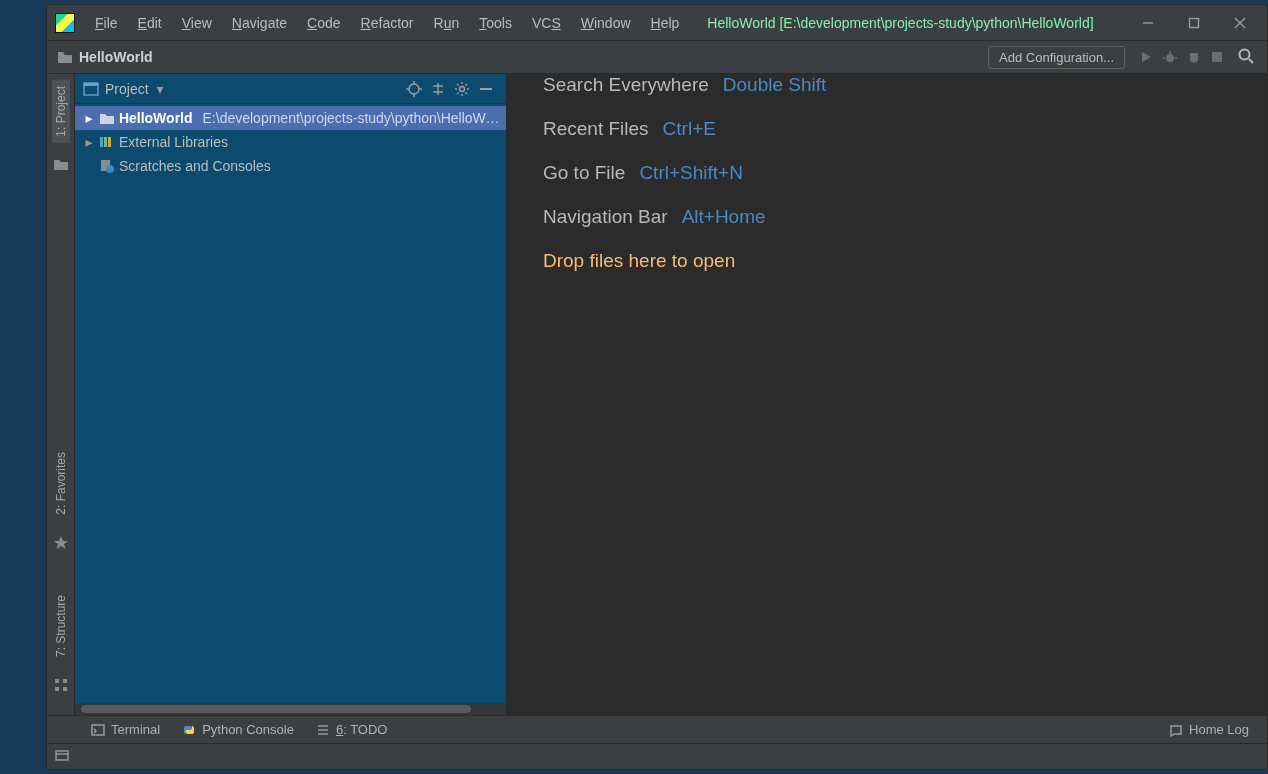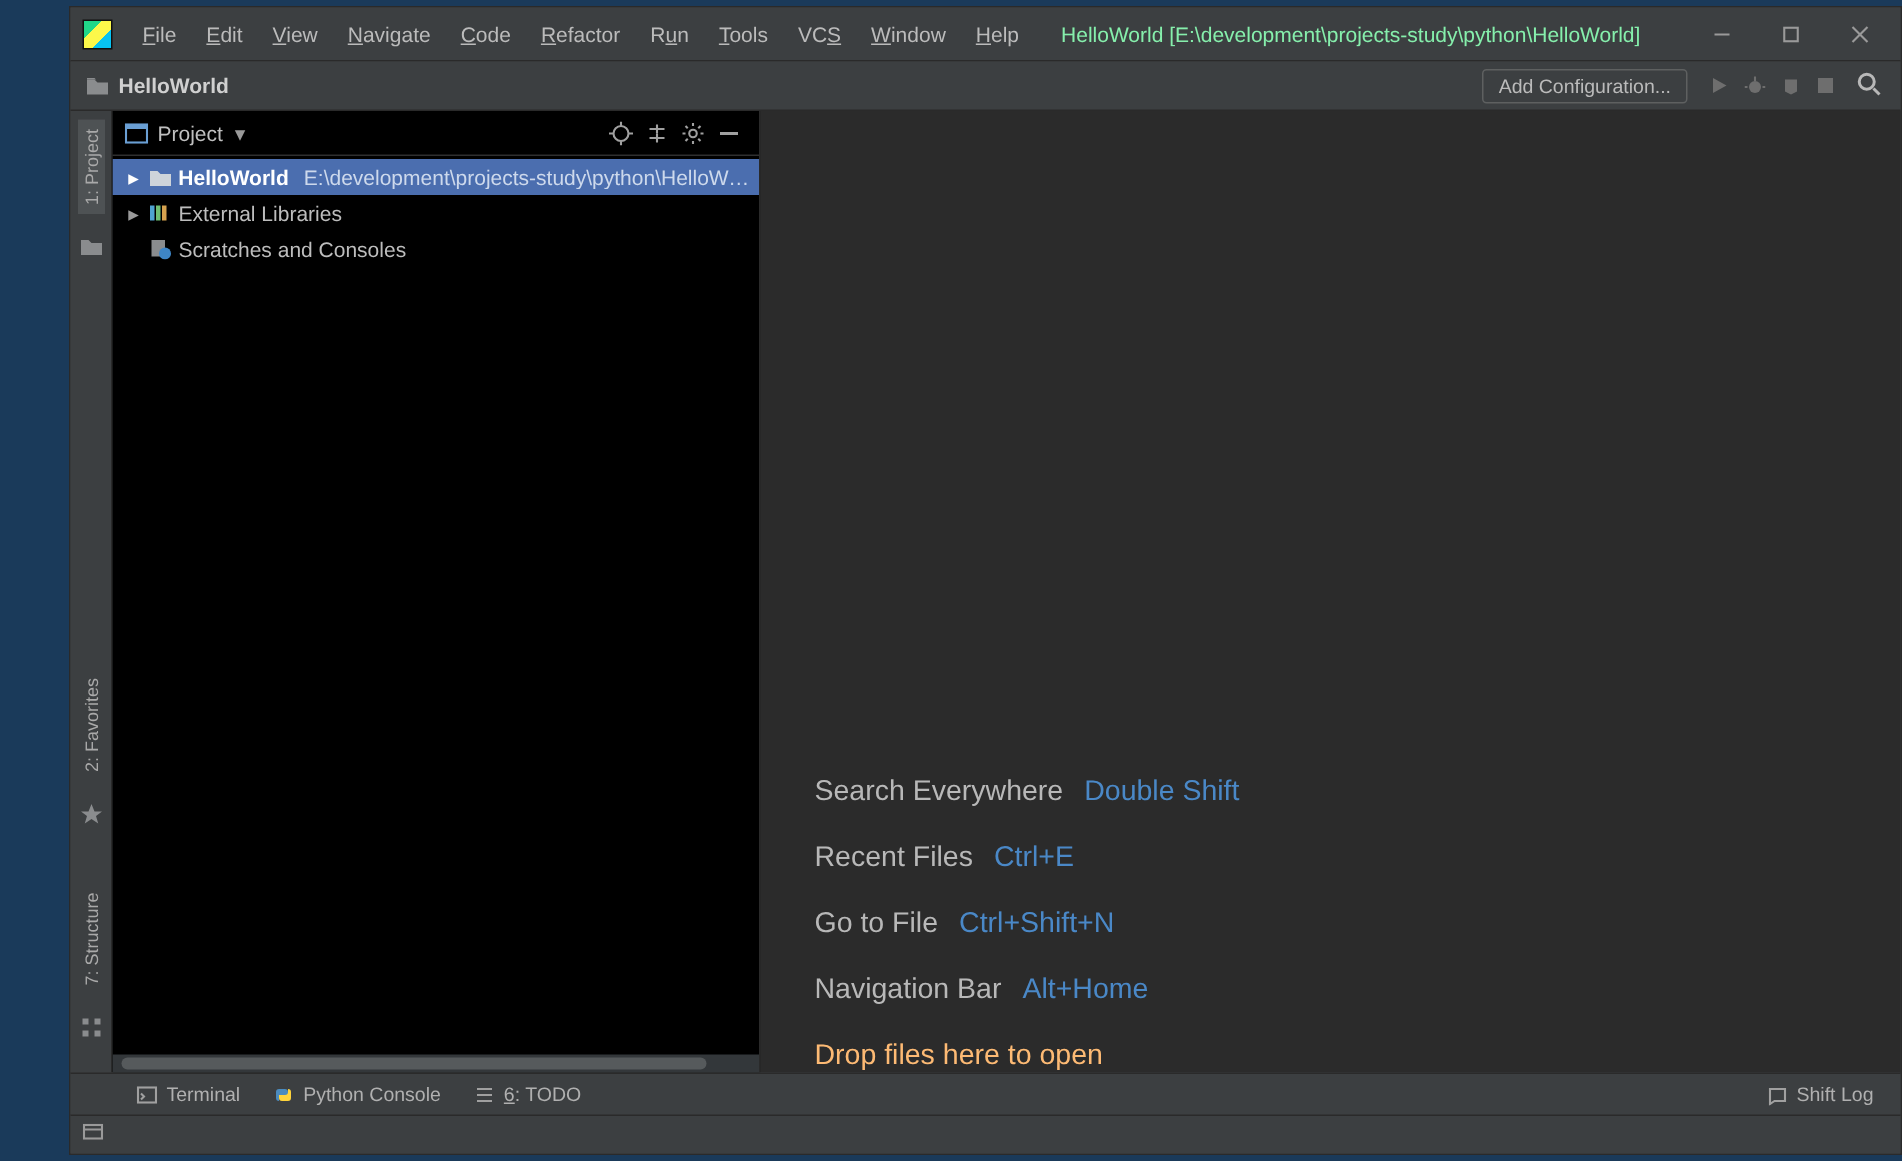--- a/index.html
+++ b/index.html
@@ -67,21 +67,21 @@
     color:#a9a9a9;font-size:12px;
   }
   .gutter-tab{
     writing-mode:vertical-rl;transform:rotate(180deg);padding:6px 2px;cursor:default;
   }
   .gutter-tab.active{background:#4e5254;}
   .gutter-icon{width:16px;height:16px;color:#8a8a8a;}
   .gutter-spacer{flex:1;}
   
   .project-panel{
-    width:432px;background:#000000;display:flex;flex-direction:column;border-right:1px solid #2a2a2a;
+    width:432px;background:#0c4a6e;display:flex;flex-direction:column;border-right:1px solid #2a2a2a;
   }
   .panel-header{
     height:30px;display:flex;align-items:center;padding:0 8px;font-size:14px;color:#bfbfbf;
     border-bottom:1px solid #2f2f2f;
   }
   .panel-header .proj-ico{width:16px;height:14px;margin-right:6px;}
   .panel-title{margin-right:4px;}
   .dropdown-caret{margin-left:4px;color:#9a9a9a;}
   .panel-header-spacer{flex:1;}
   .panel-header .hbtn{width:24px;height:24px;display:flex;align-items:center;justify-content:center;color:#a0a0a0;}
@@ -91,21 +91,21 @@
   .tree-row.selected .path{color:#cdd9ec;}
   .disclosure{width:12px;text-align:center;color:#9a9a9a;}
   .tree-row.selected .disclosure{color:#fff;}
   .node-icon{width:16px;height:14px;flex:none;}
   .node-name{font-weight:400;}
   .tree-row.selected .node-name{font-weight:600;}
   .path{color:#808080;margin-left:6px;overflow:hidden;text-overflow:ellipsis;}
   .tree-scroll{position:absolute;left:0;right:0;bottom:0;height:12px;background:#33373a;}
   .tree-thumb{position:absolute;left:6px;top:2px;height:8px;width:390px;background:#565a5c;border-radius:4px;}
   
-  .editor{flex:1;background:#2b2b2b;display:flex;align-items:flex-end;justify-content:flex-start;}
+  .editor{flex:1;background:#2b2b2b;display:flex;align-items:flex-start;justify-content:flex-start;}
   .tips{display:flex;flex-direction:column;gap:22px;margin-left:36px;color:#bfbfbf;font-size:19px;}
   .tip-row{display:flex;gap:14px;}
   .tip-label{color:#b8b8b8;}
   .tip-key{color:#4a88c7;}
   .drop-line{color:#fdba74;}
   
   .bottom-tabs{height:28px;background:var(--bg);display:flex;align-items:center;color:#b0b0b0;font-size:13px;border-top:1px solid #2a2a2a;padding-left:44px;gap:22px;}
   .bottom-tabs .btab{display:flex;align-items:center;gap:6px;}
   .bottom-tabs .spacer{flex:1;}
   .event-log{display:flex;align-items:center;gap:6px;margin-right:18px;}
@@ -330,21 +330,21 @@
           <line x1="2" y1="7" x2="12" y2="7" stroke="#a0a0a0"></line>
           <line x1="2" y1="11" x2="12" y2="11" stroke="#a0a0a0"></line>
         </svg>
       <span><u>6</u>: TODO</span>
     </div>
     <div class="spacer"></div>
     <div class="event-log">
       <svg width="14" height="14" viewBox="0 0 14 14">
           <path d="M2 3h10v8H5l-3 2z" fill="none" stroke="#a0a0a0"></path>
         </svg>
-      <span>Shift Log</span>
+      <span>Home Log</span>
     </div>
   </div>
 
   <div class="statusbar">
     <span><svg viewBox="0 0 14 14">
           <rect x="1" y="3" width="12" height="9"></rect>
           <line x1="1" y1="6" x2="13" y2="6"></line>
         </svg></span>
   </div>
 

